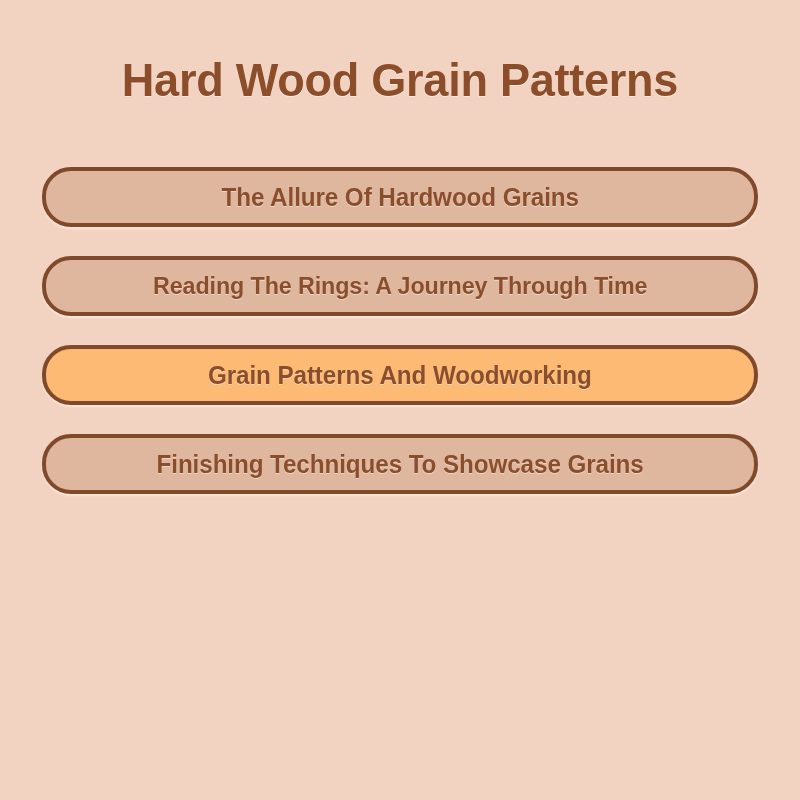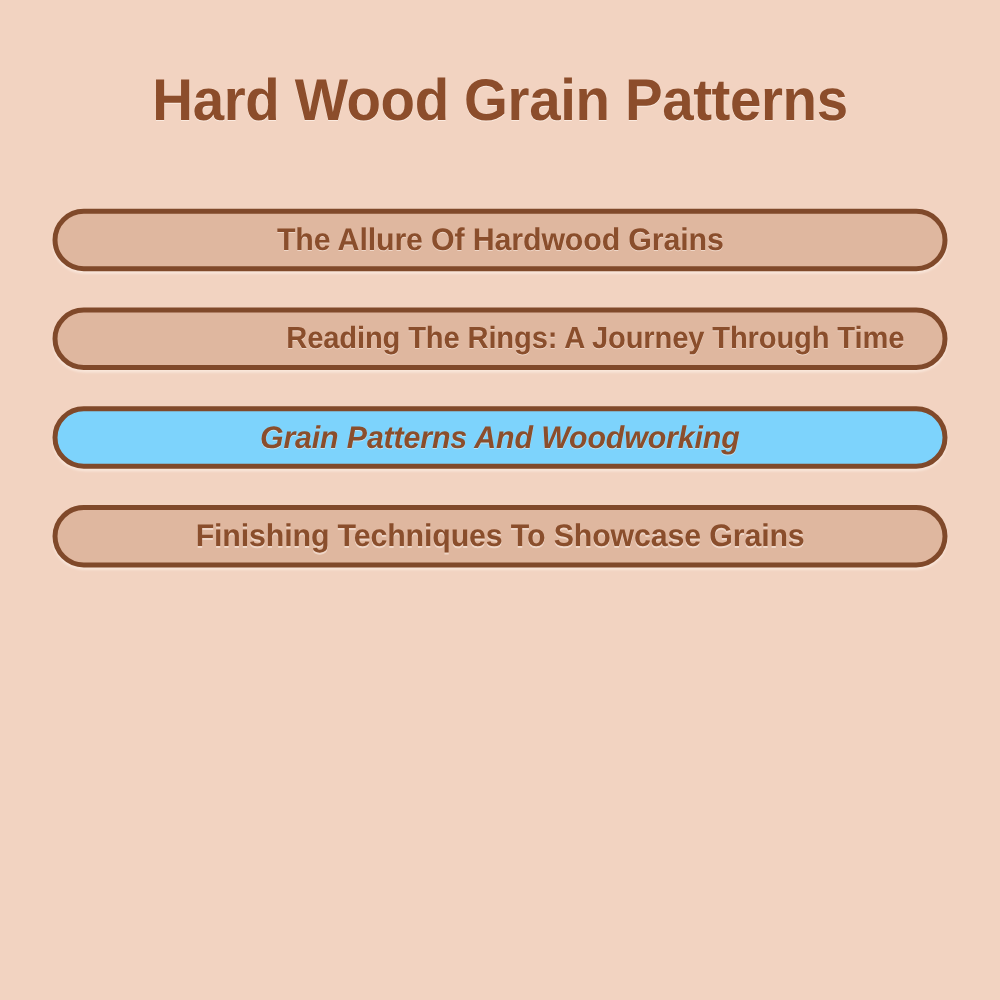--- a/index.html
+++ b/index.html
@@ -58,21 +58,21 @@
     padding: 0;
     list-style: none;
     display: flex;
     flex-direction: column;
     row-gap: 29px;
   }
 
   .toc-item {
     box-sizing: border-box;
     width: 716px;
-    height: 50px;
+    height: 60px;
     border: 4px solid #80492a;
     border-radius: 29px;
     background: #dfb79f;
     display: flex;
     align-items: center;
     justify-content: center;
     padding: 0 18px;
     box-shadow: 0 2px 2px rgba(255, 245, 238, 0.55);
     cursor: pointer;
   }
@@ -105,25 +105,25 @@
 
   <h1 id="page-title" style="color: rgb(140, 77, 43);">Hard Wood Grain Patterns</h1>
 
   <ul id="toc-list">
 
     <li class="toc-item" style="border-color: rgb(128, 73, 42); background: rgb(223, 183, 159);">
       <span class="toc-label" style="color: rgb(138, 78, 44);">The Allure Of Hardwood Grains</span>
     </li>
 
 
-    <li class="toc-item is-long" style="border-color: rgb(128, 73, 42); background: rgb(223, 183, 159); justify-content: flex-end;">
+    <li class="toc-item is-long" style="border-color: rgb(128, 73, 42); background: rgb(223, 183, 159);">
       <span class="toc-label" style="color: rgb(138, 78, 44);">Reading The Rings: A Journey Through Time</span>
     </li>
 
-    <li class="toc-item" style="border-color: rgb(128, 73, 42); background: #7dd3fc; font-style: italic;">
+    <li class="toc-item" style="border-color: rgb(128, 73, 42); background: #fdba74;">
       <span class="toc-label" style="color: rgb(138, 78, 44);">Grain Patterns And Woodworking</span>
     </li>
 
     <li class="toc-item" style="border-color: rgb(128, 73, 42); background: rgb(223, 183, 159);">
       <span class="toc-label" style="color: rgb(138, 78, 44);">Finishing Techniques To Showcase Grains</span>
     </li>
 
 
 
   </ul>

